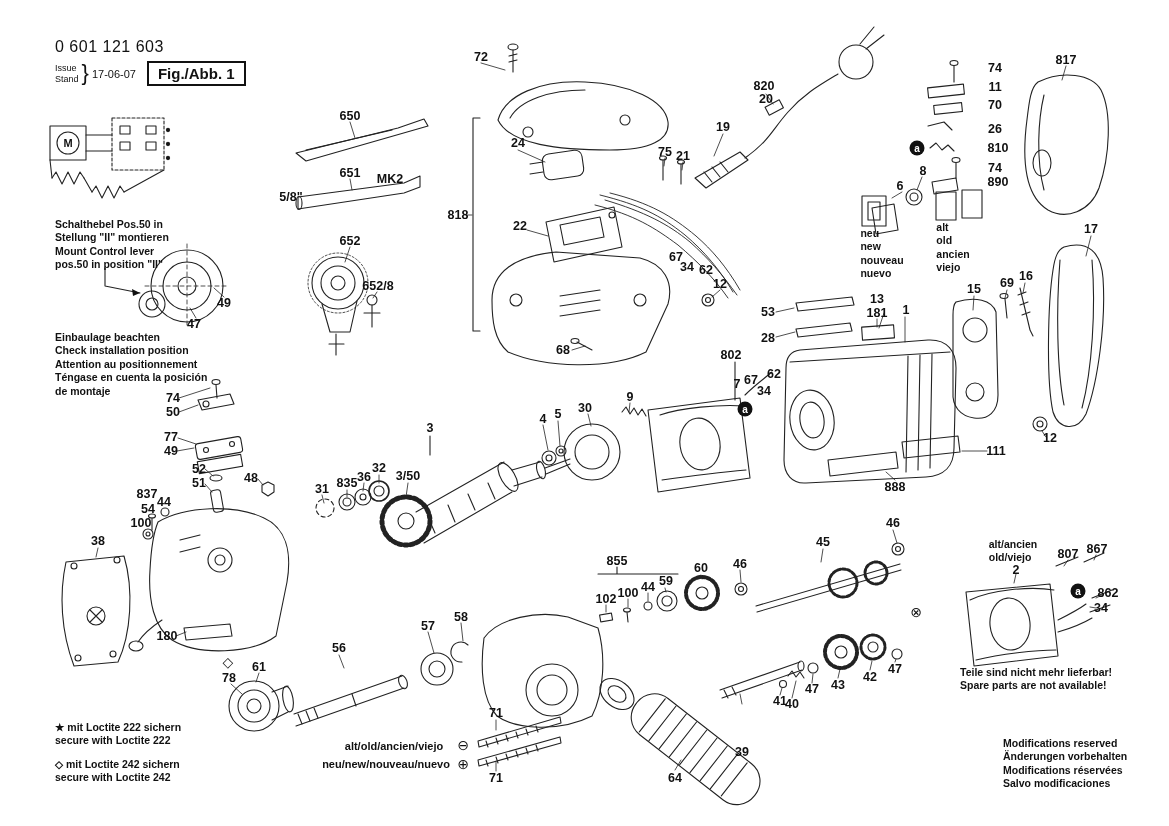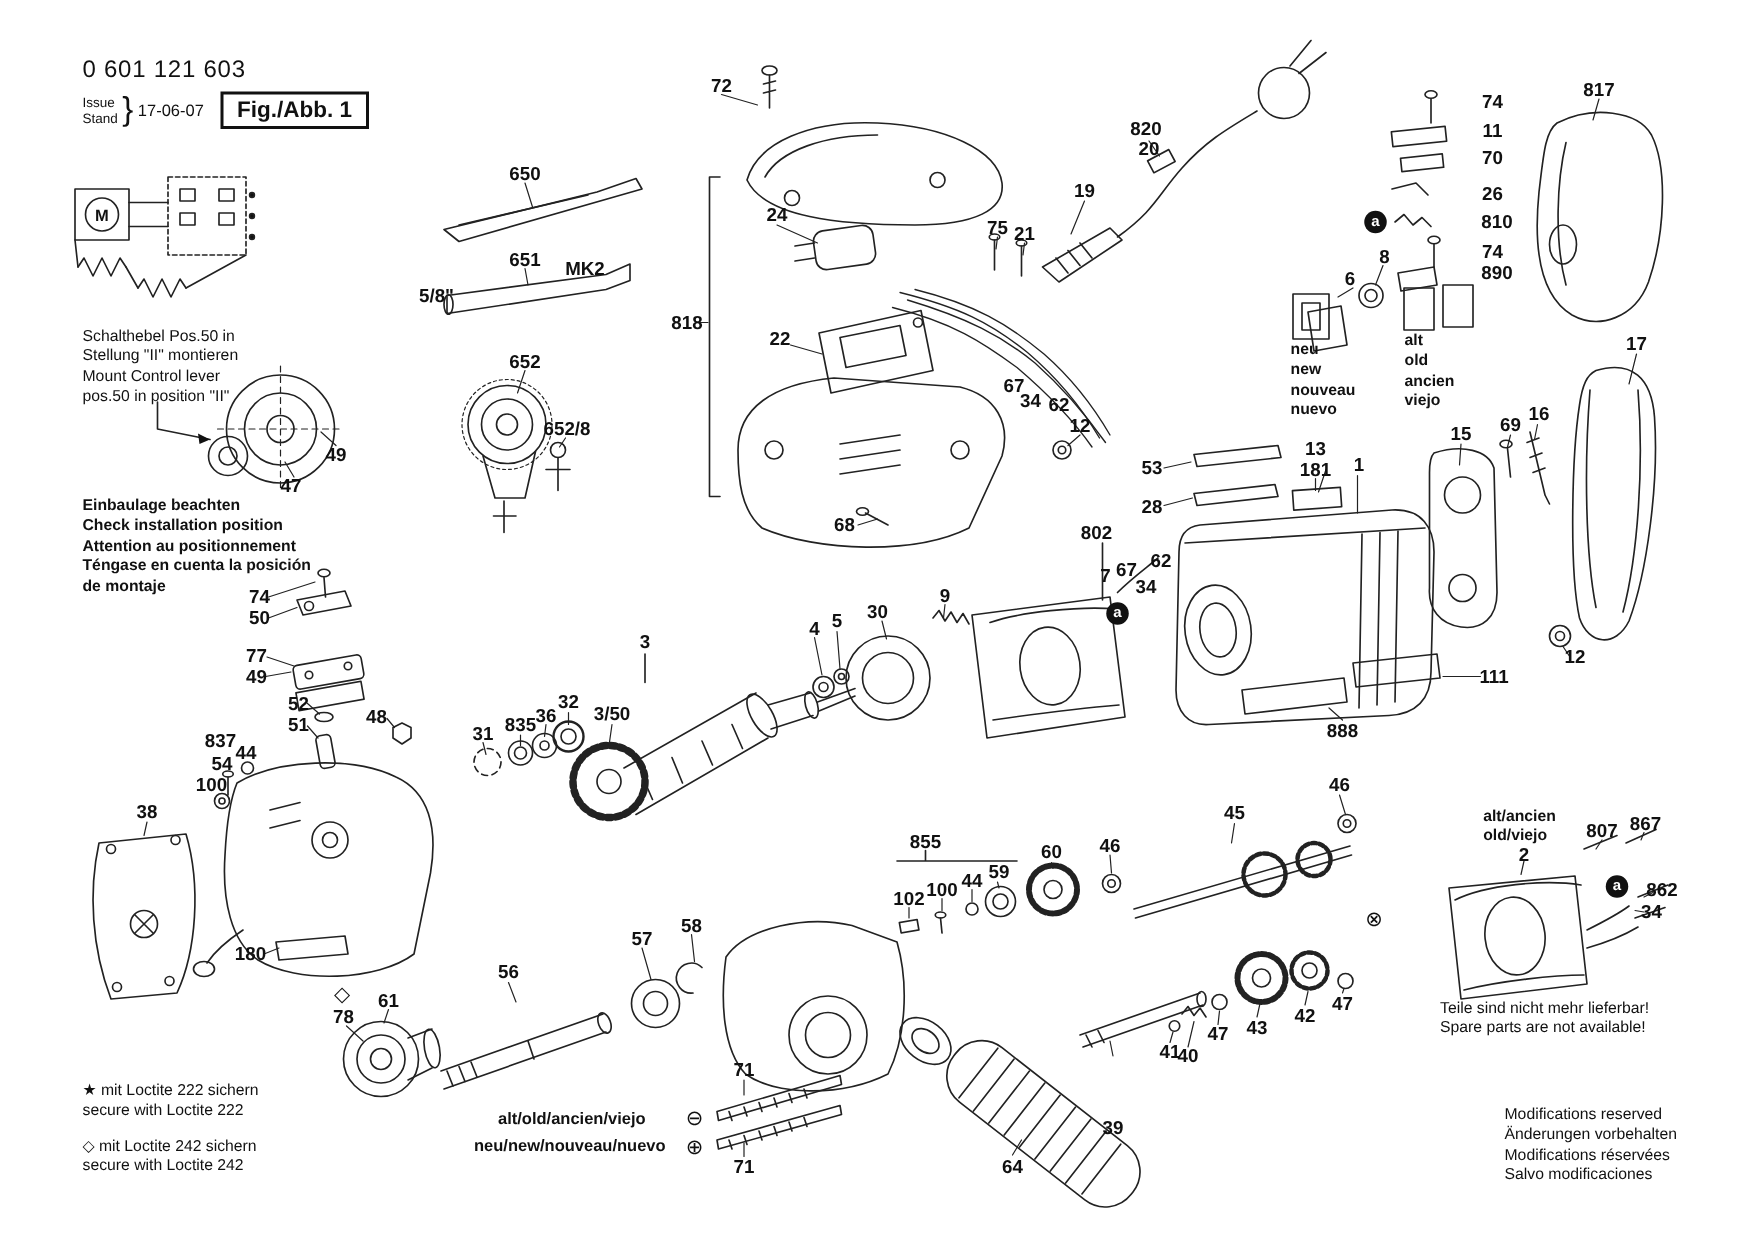--- a/index.html
+++ b/index.html
@@ -6,24 +6,24 @@
   .canvas{position:relative;width:1169px;height:826px;background:#fff;overflow:hidden;
           font-family:"Liberation Sans",sans-serif;color:#111;}
   svg.artwork{position:absolute;left:0;top:0;}
   #labels-layer{position:absolute;left:0;top:0;width:100%;height:100%;}
   .part-label{position:absolute;transform:translate(-50%,-50%);font-weight:bold;
               font-size:12.5px;white-space:nowrap;color:#111;}
   .part-label.sym{font-weight:normal;font-size:14px;}
   .callout-a{position:absolute;transform:translate(-50%,-50%);width:15px;height:15px;
              border-radius:50%;background:#111;color:#fff;font-size:10px;font-weight:bold;
              display:flex;align-items:center;justify-content:center;}
-  .note{position:absolute;font-size:10.5px;line-height:1.28;white-space:pre-line;color:#111;}
+  .note{position:absolute;font-size:10.5px;line-height:1.28;white-space:pre-line;color:#111;font-weight:bold;}
   .note.bold{font-weight:bold;}
   .note.center{text-align:left;}
-  .note.right{text-align:left;}
+  .note.right{text-align:center;}
   #note-mount{left:55px;top:218px;width:165px;}
   #note-install{left:55px;top:331px;width:195px;}
   #note-new-col{left:882px;top:227px;transform:translateX(-50%);}
   #note-old-col{left:953px;top:221px;transform:translateX(-50%);}
   #note-alt-ancien{left:1013px;top:538px;transform:translateX(-50%);}
   #note-old-row{left:332px;top:739px;width:124px;font-size:11px;}
   #note-new-row{left:316px;top:757px;width:140px;font-size:11px;}
   #note-na{left:960px;top:666px;}
   #note-l222{left:55px;top:721px;}
   #note-l242{left:55px;top:758px;}

